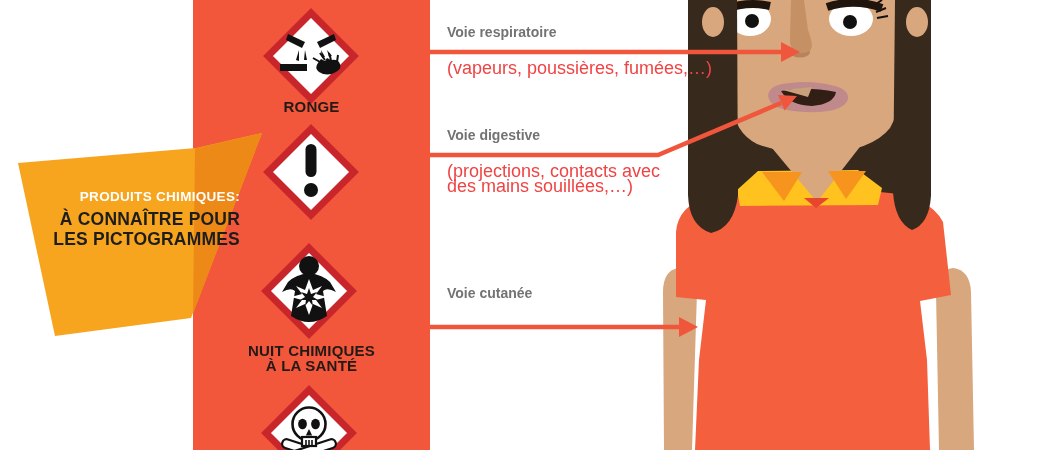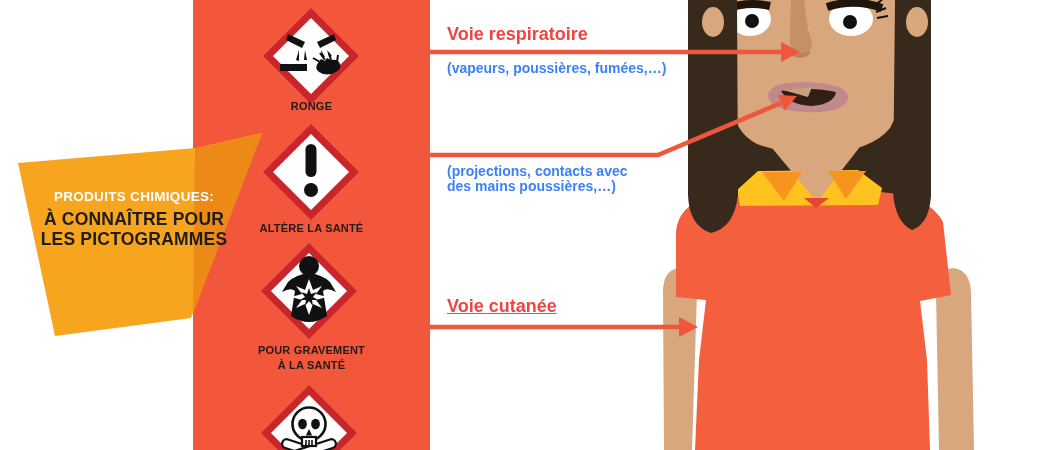--- a/index.html
+++ b/index.html
@@ -6,33 +6,33 @@
   #canvas{
     position:relative;width:1050px;height:450px;overflow:hidden;background:#ffffff;
     font-family:"Liberation Sans","DejaVu Sans",sans-serif;
   }
   .abs{position:absolute;}
   
   #band{left:193px;top:0;width:237px;height:450px;background:#F2573C;}
   .picto{position:absolute;width:96px;height:96px;}
   .picto-label{
     position:absolute;left:0;width:237px;text-align:center;
-    font-weight:bold;font-size:11px;line-height:15px;color:#241a15;
+    font-weight:bold;font-size:15px;line-height:15px;color:#241a15;
     letter-spacing:.2px;white-space:pre-line;
   }
   
   #badge-svg{left:0;top:118px;width:280px;height:235px;}
   #badge-text{
-    left:28px;top:189px;width:212px;text-align:center;color:#fff;
+    left:28px;top:189px;width:212px;text-align:right;color:#fff;
   }
   #badge-text .kicker{font-size:13.5px;font-weight:bold;letter-spacing:.3px;margin-bottom:5px;color:#ffffff;}
   #badge-text .big{font-size:17.5px;line-height:20px;font-weight:bold;color:#1d1d1b;letter-spacing:.2px;}
   
-  .route-title{position:absolute;left:447px;font-size:18px;font-weight:bold;color:#ef4444;}
-  .route-detail{position:absolute;left:447px;font-size:14px;color:#3b82f6;line-height:15px;white-space:pre-line;font-weight:bold;}
+  .route-title{position:absolute;left:447px;font-size:14px;font-weight:bold;color:#737373;}
+  .route-detail{position:absolute;left:447px;font-size:18px;color:#ef4444;line-height:15px;white-space:pre-line;}
   #arrows{left:0;top:0;width:1050px;height:450px;pointer-events:none;}
   #character{left:630px;top:0;width:420px;height:450px;}
 </style>
 </head>
 <body>
 
 <div id="canvas">
 
   <div id="band" class="abs">
 
@@ -48,30 +48,29 @@
       <path d="M55 55 Q51 60 56 64 Q64 69 73 64 Q80 60 76 54 Q74 51 68 52 L64 50 L62 53 L58 51 Z" fill="#111"></path>
       <path d="M57 54 L50 50 M62 52 L57 45 M68 52 L66 45 M74 54 L75 47" stroke="#111" stroke-width="2" fill="none"></path>
     </svg>
     <div class="picto-label" style="top:99px;">RONGE</div>
 
     <svg class="picto" style="left:70px;top:124px;" viewBox="0 0 96 96">
       <path d="M48 5 L91 48 L48 91 L5 48 Z" fill="#ffffff" stroke="#C9262C" stroke-width="7"></path>
       <rect x="42.5" y="20" width="11" height="33" rx="5.5" fill="#111"></rect>
       <circle cx="48" cy="66" r="7" fill="#111"></circle>
     </svg>
-    <div class="picto-label" style="top:221px;">ALTÈRE LA SANTÉ</div>
 
     <svg class="picto" style="left:68px;top:243px;" viewBox="0 0 96 96">
       <path d="M48 5 L91 48 L48 91 L5 48 Z" fill="#ffffff" stroke="#C9262C" stroke-width="7"></path>
       <circle cx="48" cy="23" r="10" fill="#111"></circle>
       <path d="M48 30 Q34 32 27 39 L21 49 Q30 44 34 48 L30 73 Q39 79 48 79 Q57 79 66 73 L62 48 Q66 44 75 49 L69 39 Q62 32 48 30 Z" fill="#111"></path>
       <path d="M48 36 L52 47 L61 43 L55 51 L66 54 L55 57 L61 65 L52 61 L48 72 L44 61 L35 65 L41 57 L30 54 L41 51 L35 43 L44 47 Z" fill="#ffffff"></path>
       <path d="M48 45 L50 51 L56 49 L52 54 L57 57 L51 57 L52 63 L48 58 L44 63 L45 57 L39 57 L44 54 L40 49 L46 51 Z" fill="#111"></path>
     </svg>
-    <div class="picto-label" style="top:343px;">POUR GRAVEMENT
+    <div class="picto-label" style="top:343px;">NUIT CHIMIQUES
 À LA SANTÉ</div>
 
     <svg class="picto" style="left:68px;top:385px;" viewBox="0 0 96 96">
       <path d="M48 5 L91 48 L48 91 L5 48 Z" fill="#ffffff" stroke="#C9262C" stroke-width="7"></path>
       <g transform="rotate(18 48 66)">
         <rect x="20" y="61.5" width="56" height="9" rx="4.5" fill="#fff" stroke="#111" stroke-width="2.2"></rect>
       </g>
       <g transform="rotate(-18 48 66)">
         <rect x="20" y="61.5" width="56" height="9" rx="4.5" fill="#fff" stroke="#111" stroke-width="2.2"></rect>
       </g>
@@ -130,24 +129,25 @@
     <path d="M58 0 L58 195 Q59 226 81 233 Q104 228 108 195 L107 0 Z" fill="#38291D"></path>
     <path d="M265 0 L263 192 Q265 222 282 230 Q299 224 301 196 L301 0 Z" fill="#38291D"></path>
 
     <ellipse cx="83" cy="22" rx="11" ry="15" fill="#D8A77D"></ellipse>
     <ellipse cx="287" cy="22" rx="11" ry="15" fill="#D8A77D"></ellipse>
   </svg>
 
   <div class="route-title" style="top:24px;">Voie respiratoire</div>
   <div class="route-detail" style="top:61px;">(vapeurs, poussières, fumées,…)</div>
 
+  <div class="route-title" style="top:127px;">Voie digestive</div>
   <div class="route-detail" style="top:164px;">(projections, contacts avec
-des mains poussières,…)</div>
+des mains souillées,…)</div>
 
-  <div class="route-title" style="top:296px;text-decoration:underline;">Voie cutanée</div>
+  <div class="route-title" style="top:285px;">Voie cutanée</div>
 
   <svg id="arrows" class="abs" viewBox="0 0 1050 450">
     <g stroke="#F0563C" stroke-width="4.5" fill="none">
       <path d="M430 52 L783 52"></path>
       <path d="M430 155 L658 155 L781 103"></path>
       <path d="M430 327 L681 327"></path>
     </g>
     <g fill="#F0563C">
       <path d="M781 42 L800 52 L781 62 Z"></path>
       <path d="M797 96 L784.6 110.5 L778 94.9 Z"></path>

